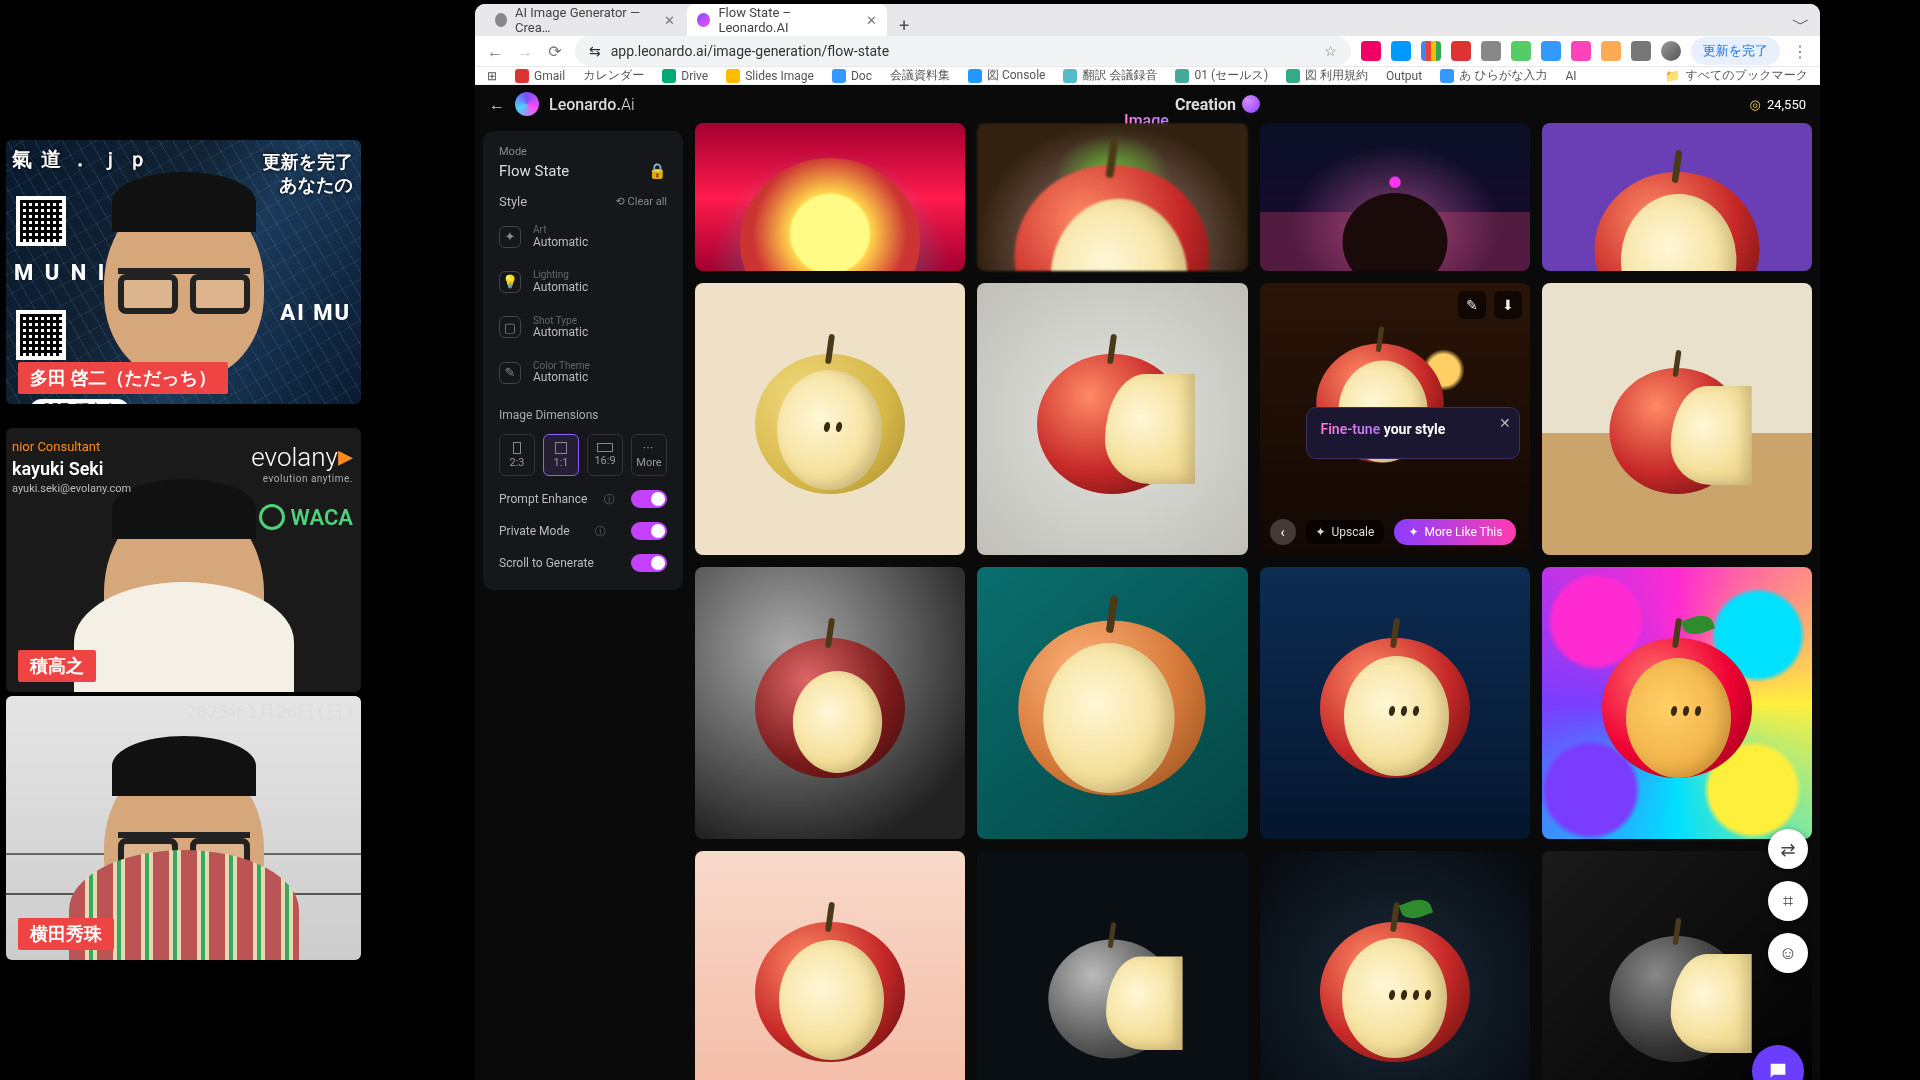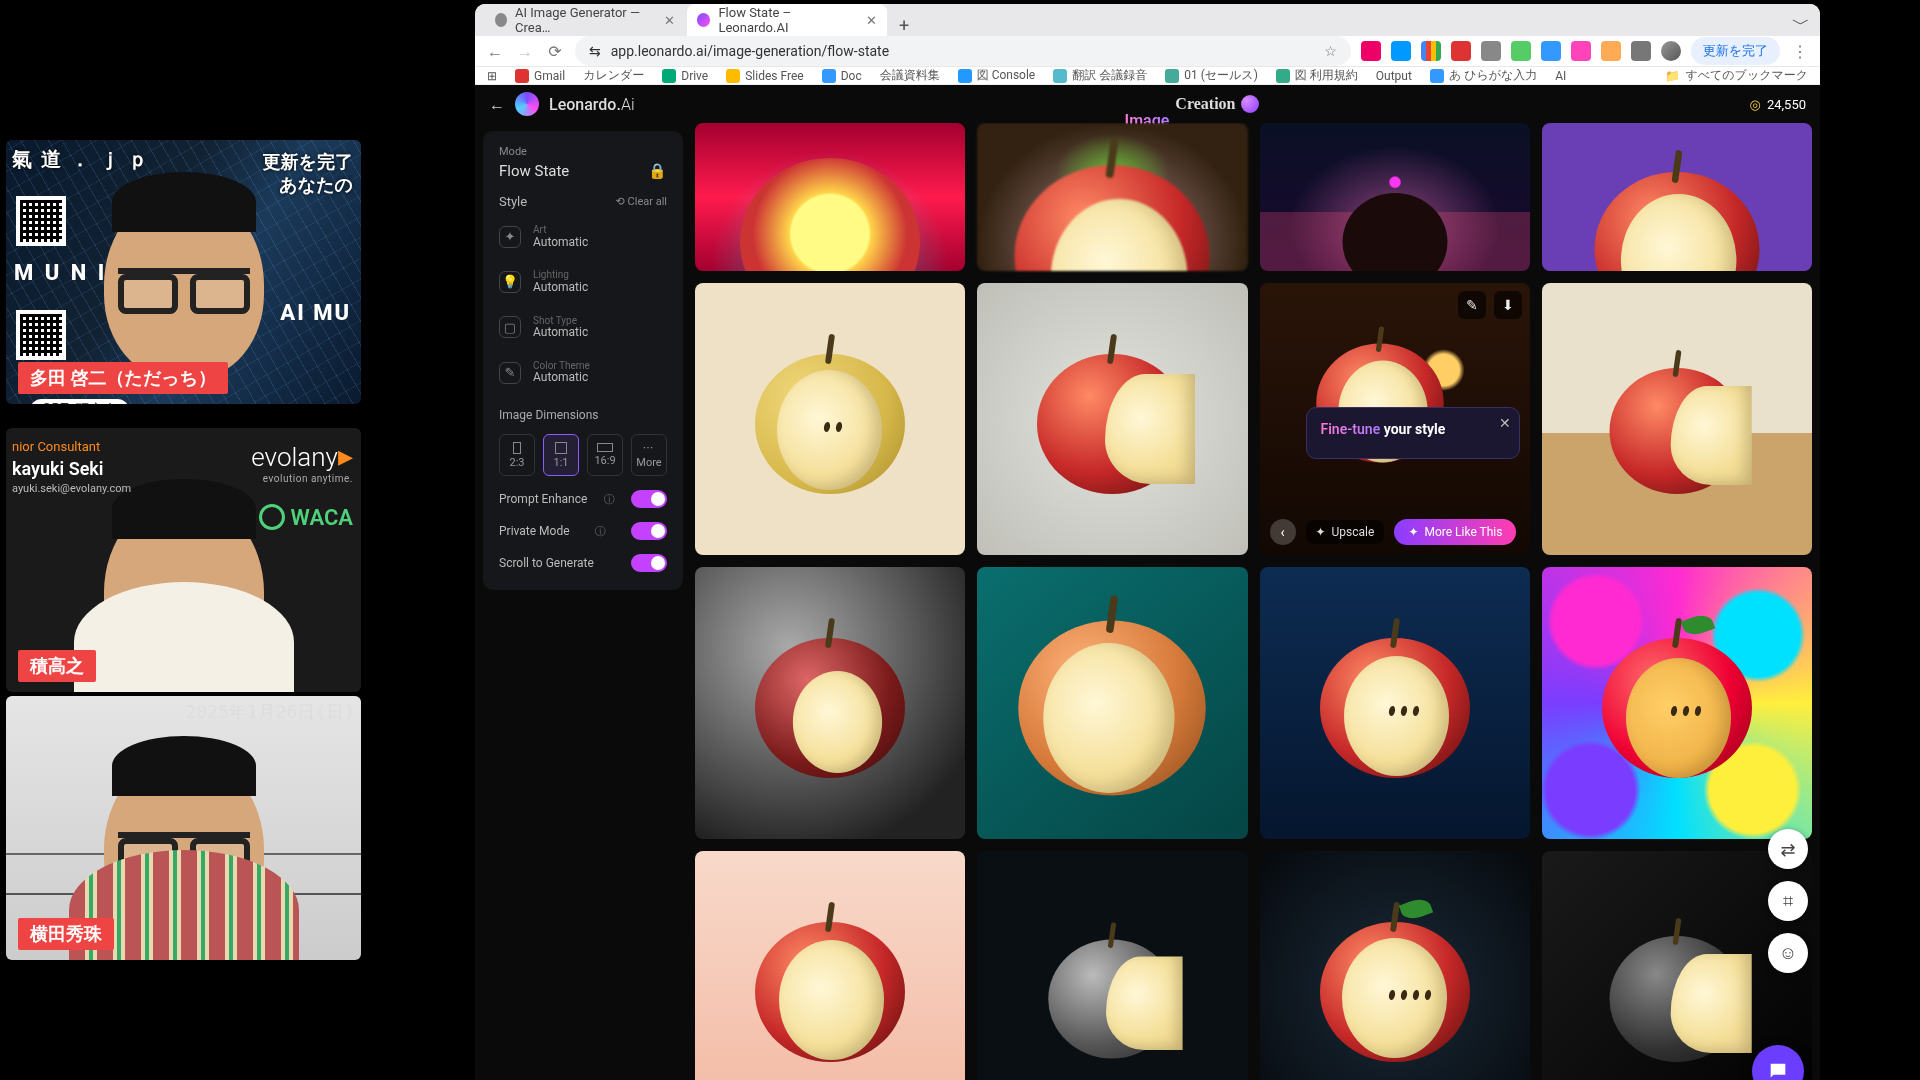--- a/index.html
+++ b/index.html
@@ -200,21 +200,21 @@
     width:24px; height:24px; border-radius:50%;
     background: conic-gradient(#7a4dff, #ff4df2, #4dd2ff, #7a4dff);
   }
   .app-header .brand { font-size:16px; font-weight:500; }
   .app-header .brand b { font-weight:300;}
   .app-header .mid { flex:1; display:flex; justify-content:center; gap:6px; align-items:center;}
   .app-header .mid .word1{
     background:linear-gradient(90deg,#ff7ad9,#b07aff);
     -webkit-background-clip:text; color:transparent; font-weight:600;margin-top:33px;
   }
-  .app-header .mid .word2{ font-weight:700;font-family:Liberation Serif, serif;}
+  .app-header .mid .word2{ font-weight:700;}
   .pill {
     width:18px; height:18px; border-radius:50%;
     background:radial-gradient(circle at 30% 30%,#d98bff,#8b3dff);
   }
   .credits {
     display:flex; align-items:center; gap:6px; font-size:13px; color:#fff;
   }
   .credits .coin { color:#f5d14d; }
 
   .app-body { flex:1; display:flex; overflow:hidden; }
@@ -522,21 +522,21 @@
       </span>
     <span class="bk">
         <span>カレンダー</span>
       </span>
     <span class="bk">
         <span class="bicon" style="background:#0a7"></span>
         <span>Drive</span>
       </span>
     <span class="bk">
         <span class="bicon" style="background:#fb0"></span>
-        <span>Slides Free</span>
+        <span>Slides Image</span>
       </span>
     <span class="bk">
         <span class="bicon" style="background:#39f"></span>
         <span>Doc</span>
       </span>
     <span class="bk">
         <span>会議資料集</span>
       </span>
     <span class="bk">
         <span class="bicon" style="background:#29f"></span>

